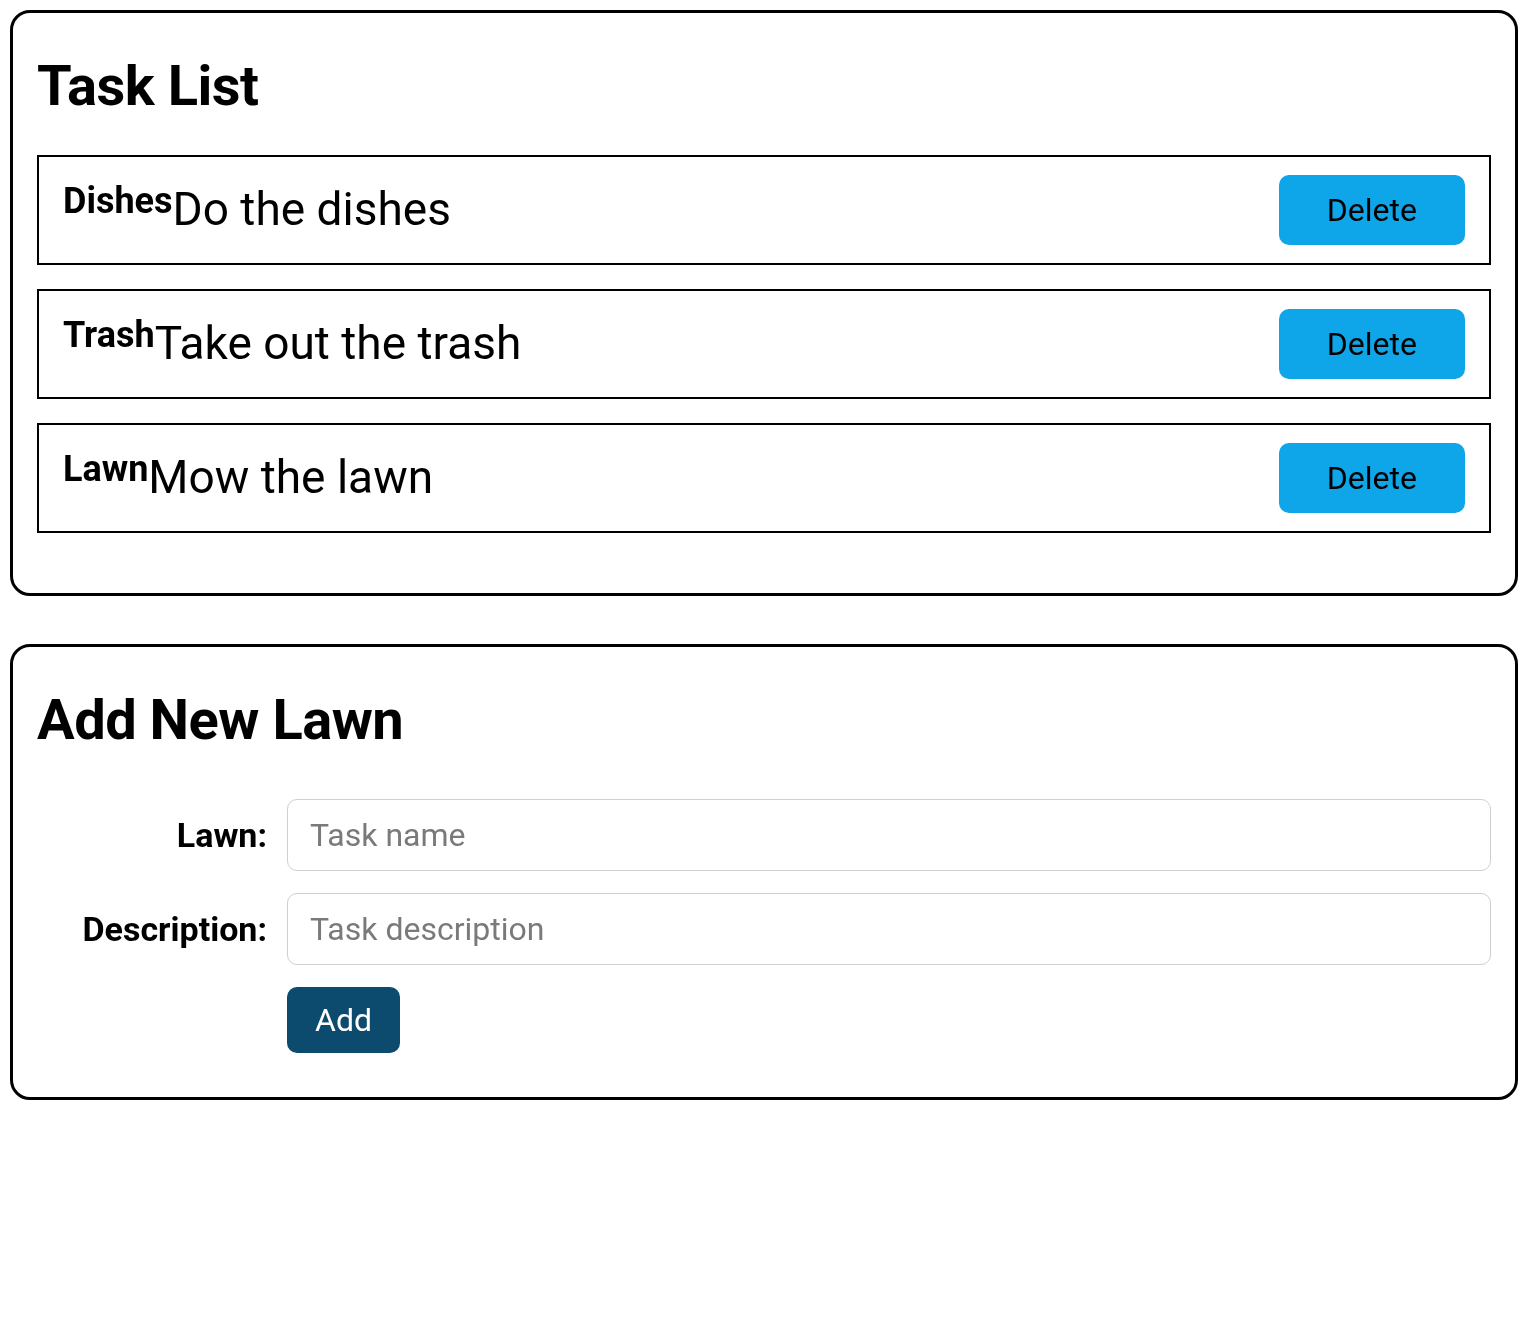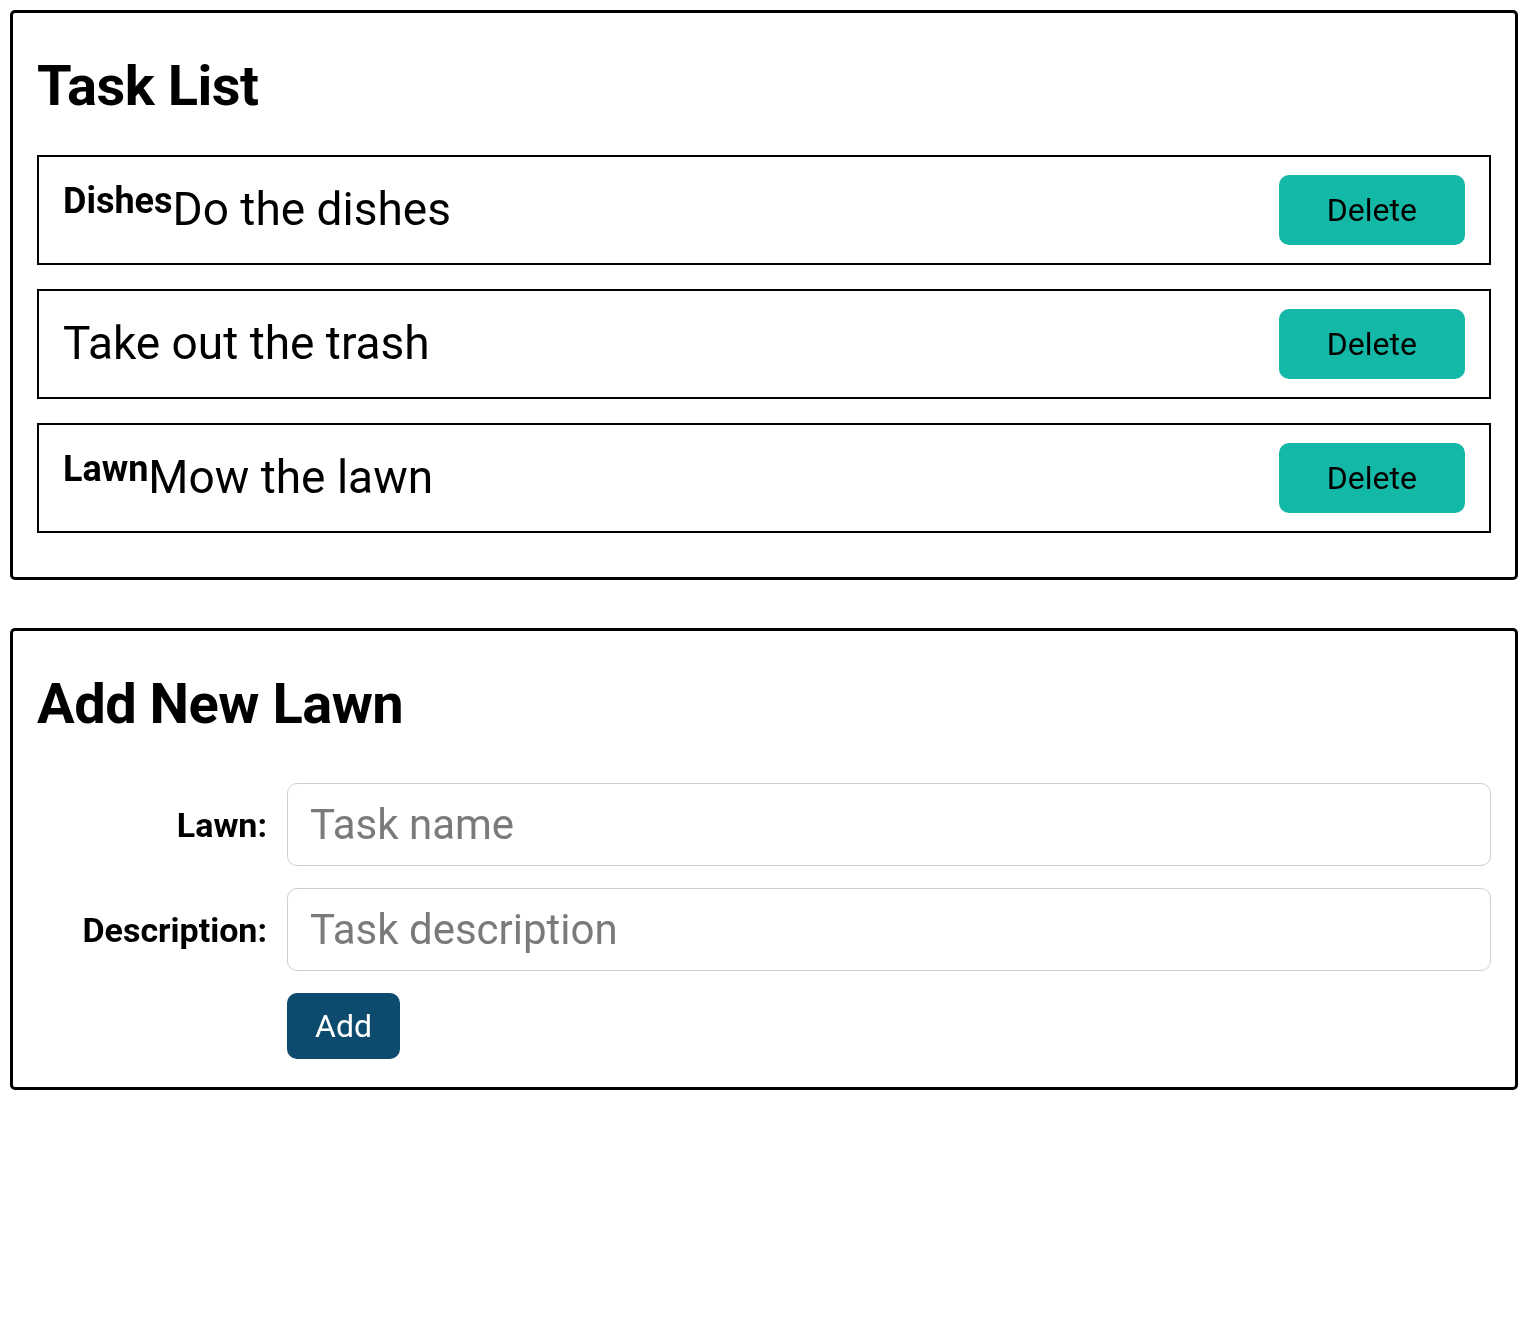--- a/index.html
+++ b/index.html
@@ -7,22 +7,22 @@
     }
     body {
       font-family: -apple-system, BlinkMacSystemFont, "Segoe UI", Roboto, Helvetica, Arial, sans-serif;
       margin: 0;
       padding: 10px;
       background: #fff;
       color: #000;
     }
     .panel {
       border: 3px solid #000;
-      border-radius: 5px;
-      padding: 20px 24px 28px 24px;
+      border-radius: 20px;
+      padding: 20px 24px 44px 24px;
       margin-bottom: 48px;
     }
     .panel h1 {
       font-size: 56px;
       font-weight: 700;
       margin: 20px 0 36px 0;
       letter-spacing: -0.5px;
     }
     .task-row {
       border: 2px solid #000;
@@ -43,21 +43,21 @@
       font-size: 36px;
       font-weight: 700;
       line-height: 1.2;
     }
     .task-desc {
       font-size: 46px;
       font-weight: 400;
       line-height: 1.3;
     }
     .delete-btn {
-      background: #14b8a6;
+      background: #0ea5e9;
       border: none;
       border-radius: 10px;
       font-size: 32px;
       padding: 16px 48px;
       cursor: pointer;
       color: #000;
       font-family: inherit;
     }
     .form-area {
       display: block;
@@ -70,21 +70,21 @@
     }
     .form-label {
       width: 250px;
       text-align: right;
       font-size: 34px;
       font-weight: 700;
       padding-right: 20px;
     }
     .form-input {
       flex: 1;
-      font-size: 42px;
+      font-size: 32px;
       padding: 16px 22px;
       border: 1.5px solid #cfcfcf;
       border-radius: 10px;
       font-family: inherit;
       color: #000;
     }
     .form-input::placeholder {
       color: #7a7a7a;
     }
     .form-actions {
@@ -110,20 +110,21 @@
   <div class="task-row">
     <div class="task-text">
       <span class="task-name">Dishes</span>
       <span class="task-desc">Do the dishes</span>
     </div>
     <button class="delete-btn">Delete</button>
   </div>
 
   <div class="task-row">
     <div class="task-text">
+      <span class="task-name">Trash</span>
       <span class="task-desc">Take out the trash</span>
     </div>
     <button class="delete-btn">Delete</button>
   </div>
 
   <div class="task-row">
     <div class="task-text">
       <span class="task-name">Lawn</span>
       <span class="task-desc">Mow the lawn</span>
     </div>

